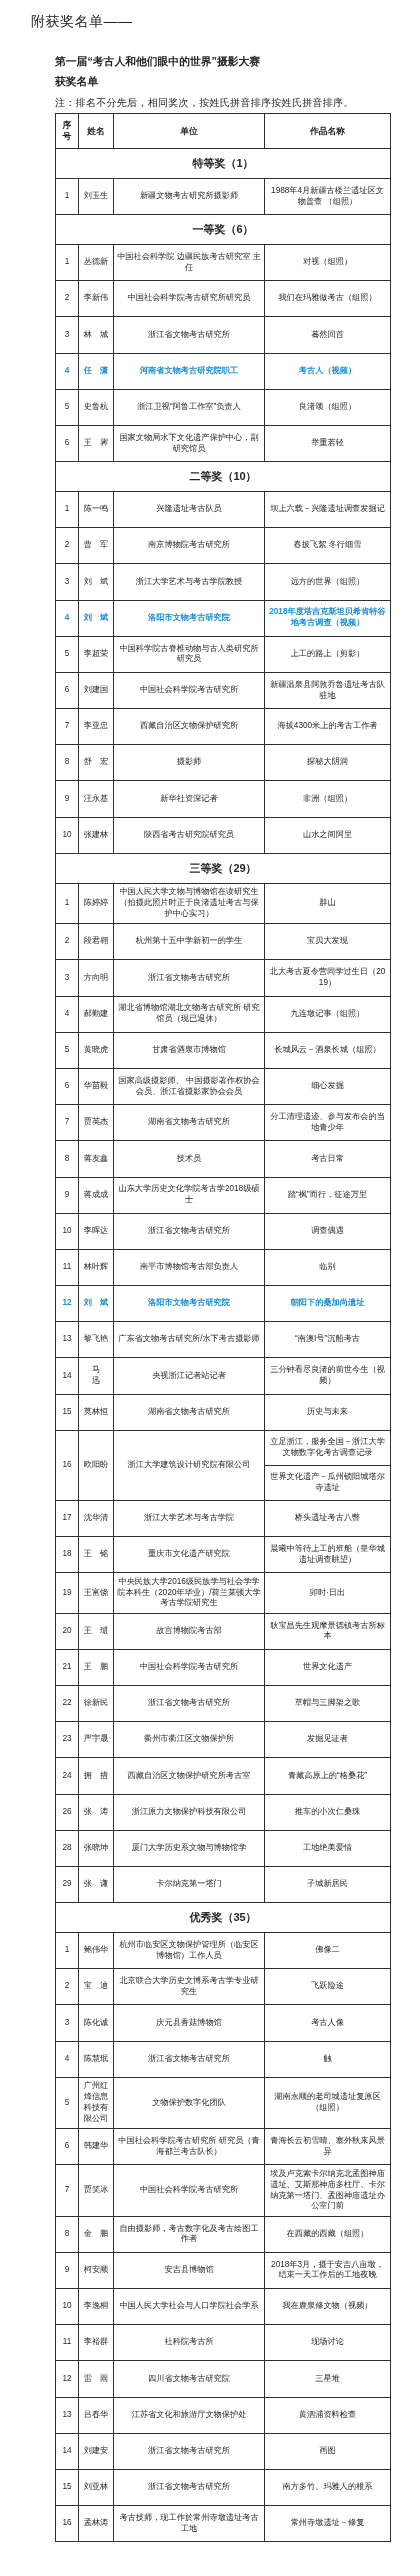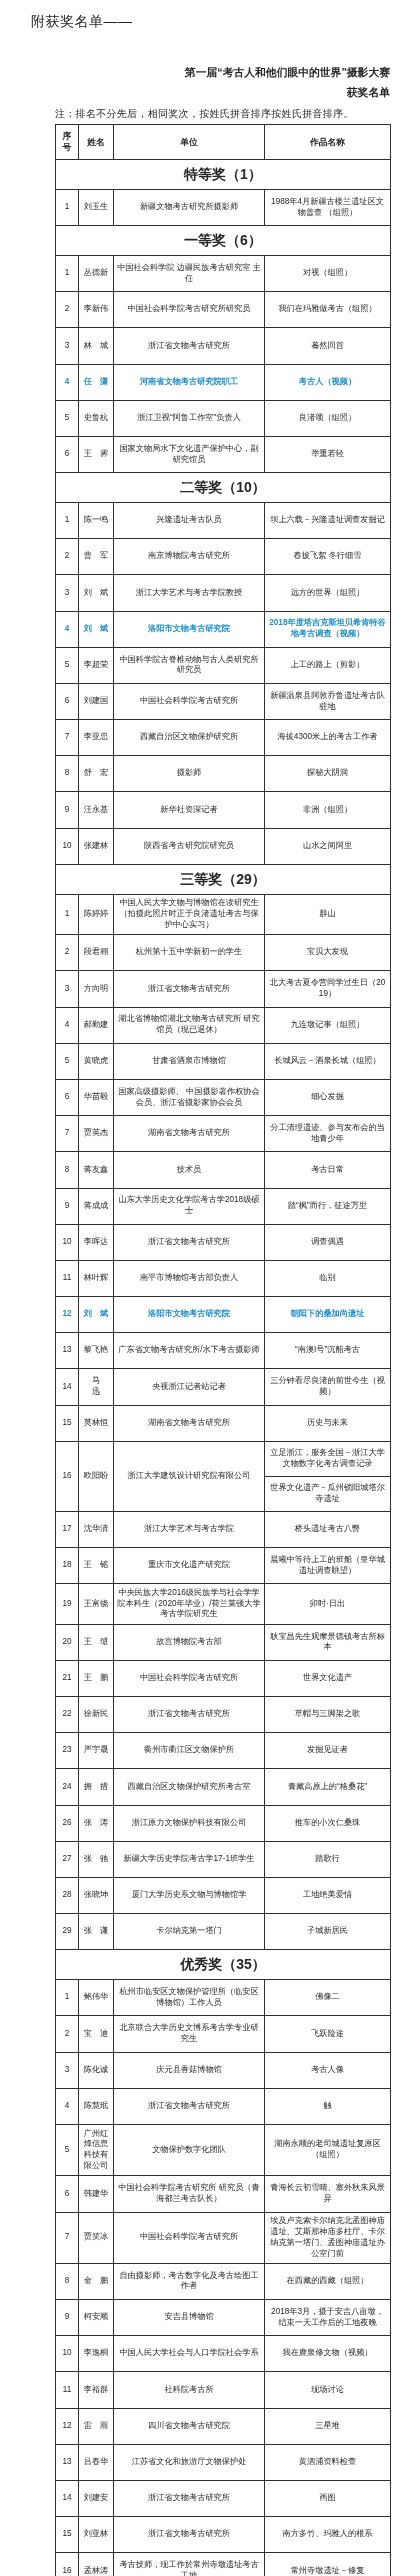--- a/index.html
+++ b/index.html
@@ -15,23 +15,23 @@
     font-family:"Liberation Sans","DejaVu Sans",sans-serif;
     color:var(--ink);
   }
   .attach-note{
     margin:13.4px 0 0 31px;
     font-size:14px;
     font-weight:normal;
     letter-spacing:0.5px;
   }
   .doc-head{
-    margin:33px 0 0 55px;
+    margin:22px 0 0 55px;
     width:335px;
-    text-align:right;
+    text-align:left;
   }
   .doc-title{
     font-size:10.8px;
     font-weight:bold;
     line-height:1.5;
   }
   .doc-subtitle{
     font-size:10.8px;
     font-weight:bold;
     line-height:1.5;
@@ -63,21 +63,21 @@
     padding:3.6px 2.6px;
     word-break:break-all;
   }
   table.awards th{
     font-size:8.8px;
     font-weight:bold;
     height:27px;
   }
   table.awards td{height:28px;}
   tr.section-row td{
-    font-size:14px;
+    font-size:11px;
     font-weight:bold;
     height:21.6px;
   }
   td.name-cell{white-space:pre-line;}
   tr.hl td{
     color:var(--hl);
     font-weight:bold;
   }
   td.work-cell.split{padding:0;}
   td.work-cell.split div{
@@ -381,26 +381,20 @@
         <td class="unit-cell">西藏自治区文物保护研究所考古室</td>
         <td class="work-cell">青藏高原上的“格桑花”</td>
       </tr>
       <tr>
         <td class="no-cell">26</td>
         <td class="name-cell">张　涛</td>
         <td class="unit-cell">浙江原力文物保护科技有限公司</td>
         <td class="work-cell">推车的小次仁桑珠</td>
       </tr>
       <tr>
-        <td class="no-cell">27</td>
-        <td class="name-cell">张　驰</td>
-        <td class="unit-cell">新疆大学历史学院考古学17-1班学生</td>
-        <td class="work-cell">踏歌行</td>
-      </tr>
-      <tr>
         <td class="no-cell">28</td>
         <td class="name-cell">张晓坤</td>
         <td class="unit-cell">厦门大学历史系文物与博物馆学</td>
         <td class="work-cell">工地绝美爱情</td>
       </tr>
       <tr>
         <td class="no-cell">29</td>
         <td class="name-cell">张　谦</td>
         <td class="unit-cell">卡尔纳克第一塔门</td>
         <td class="work-cell">子城新居民</td>

